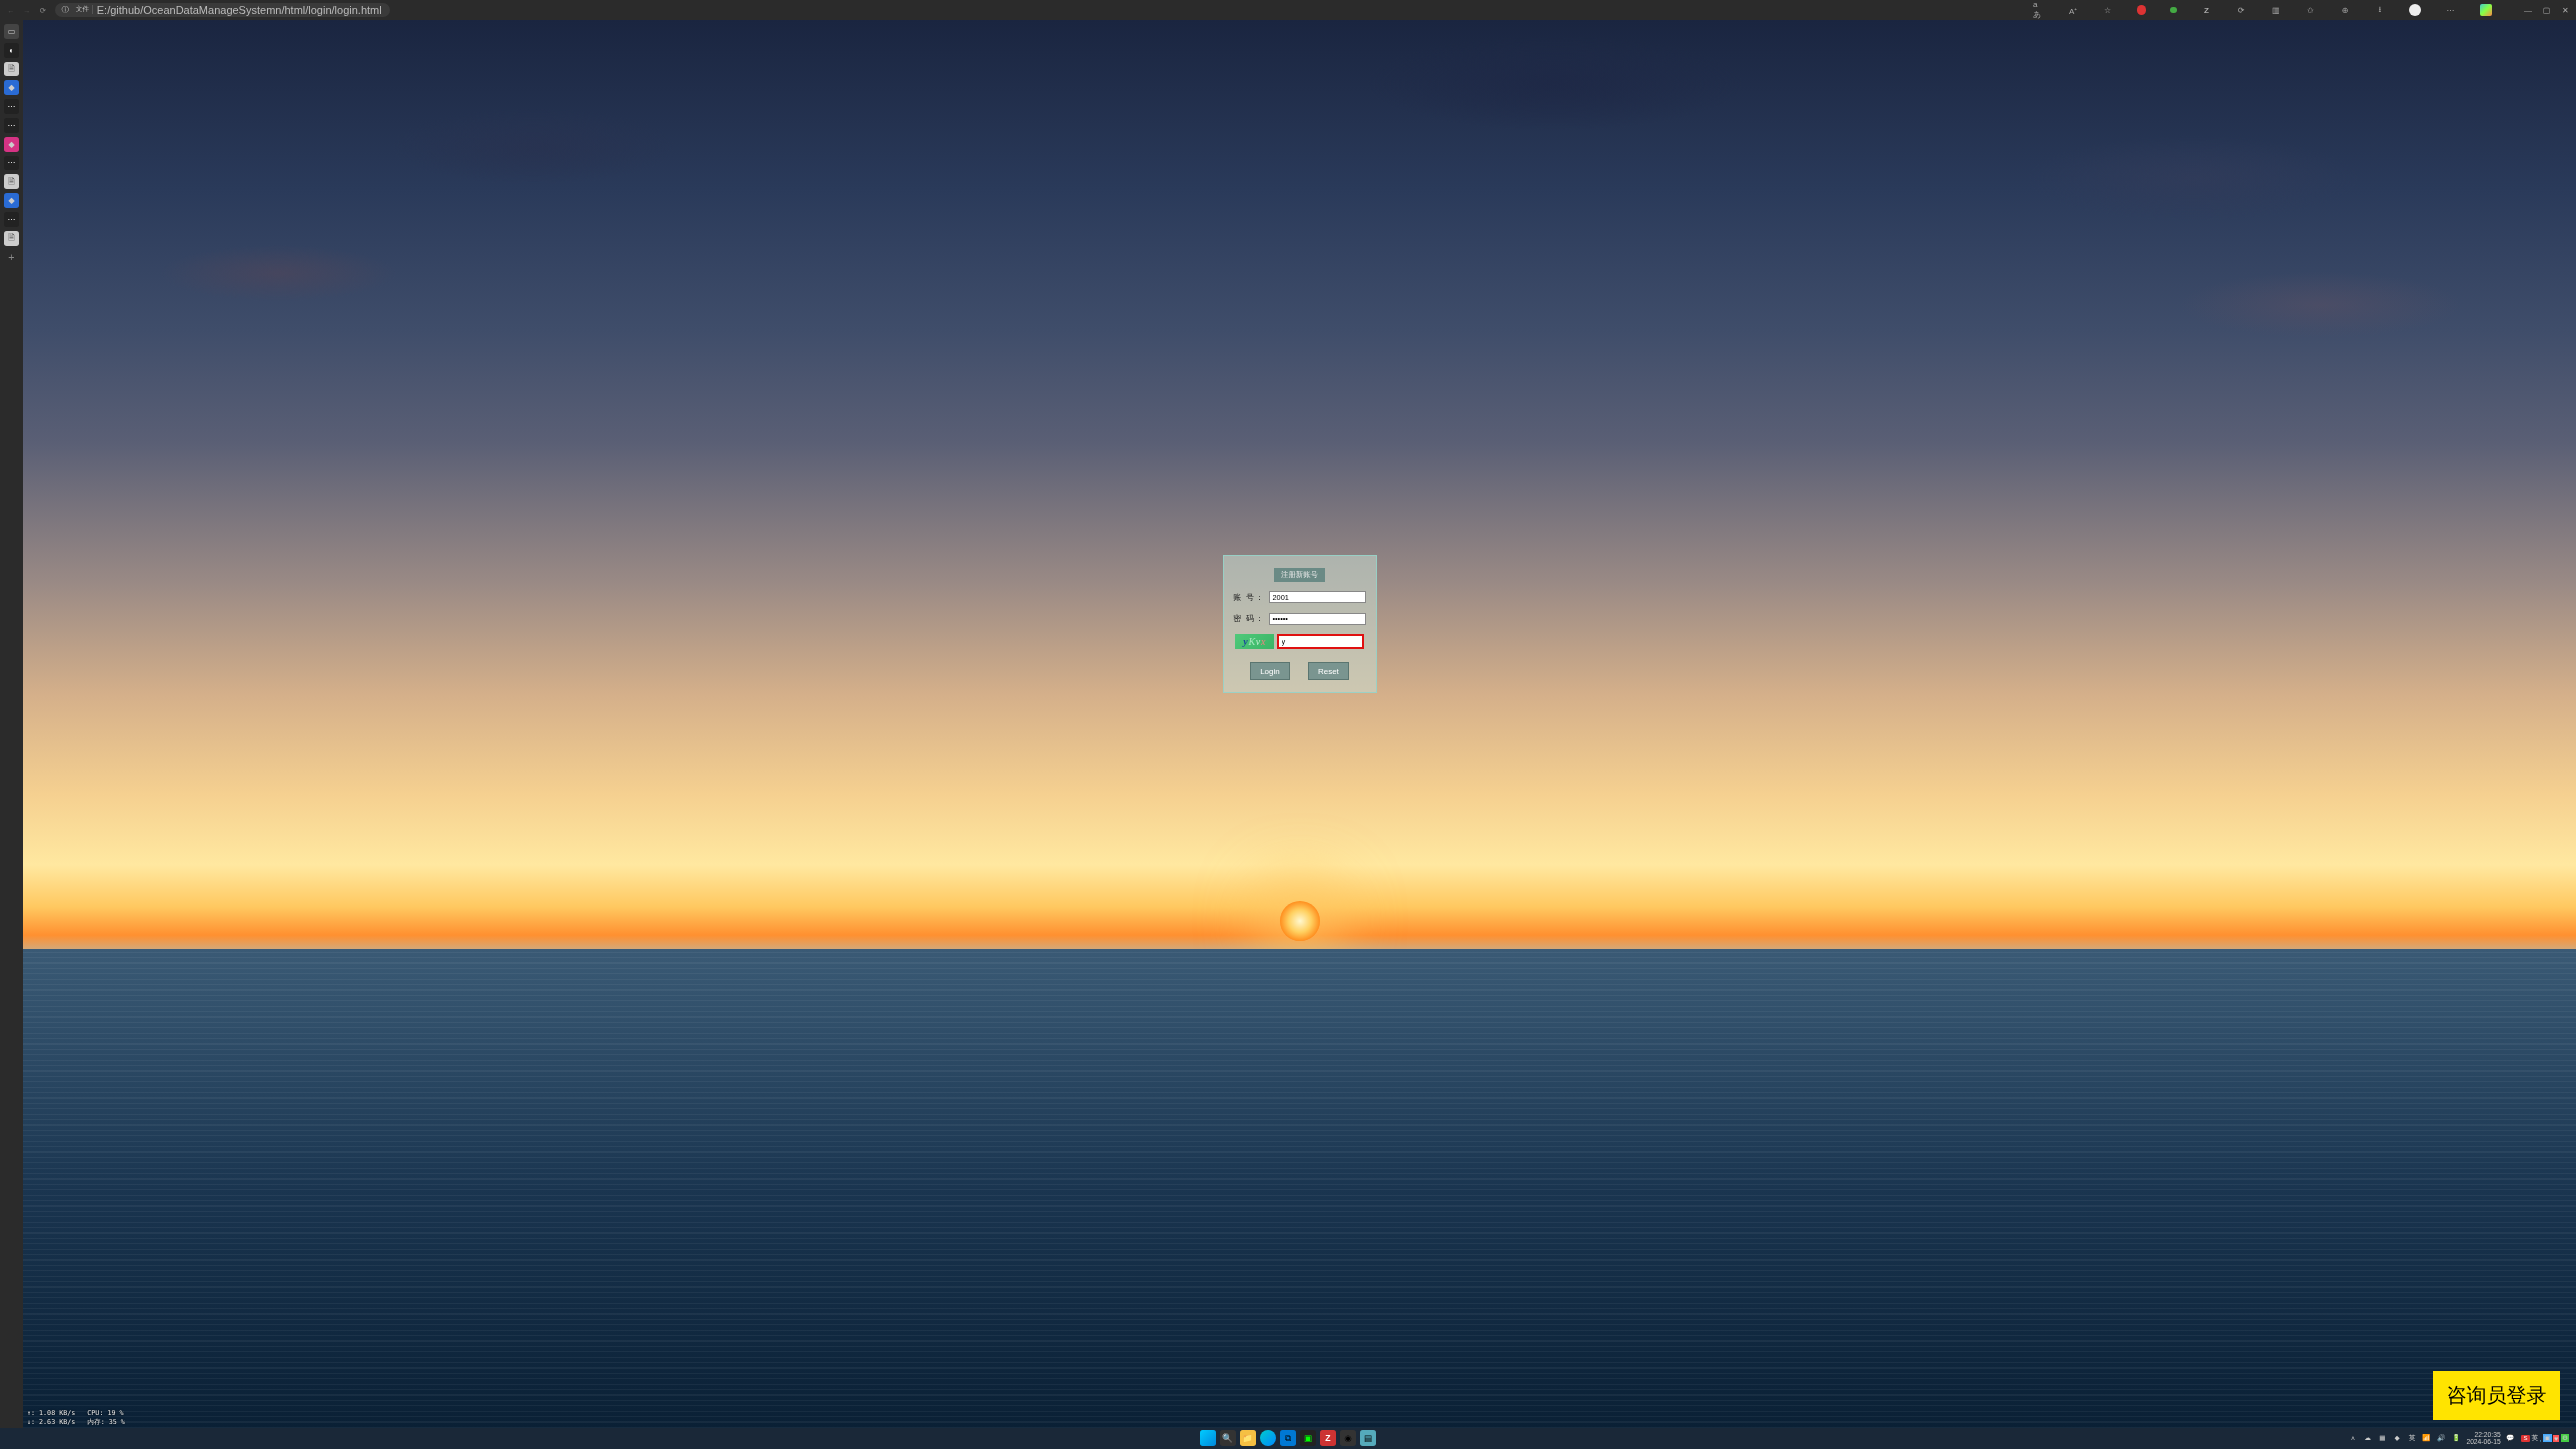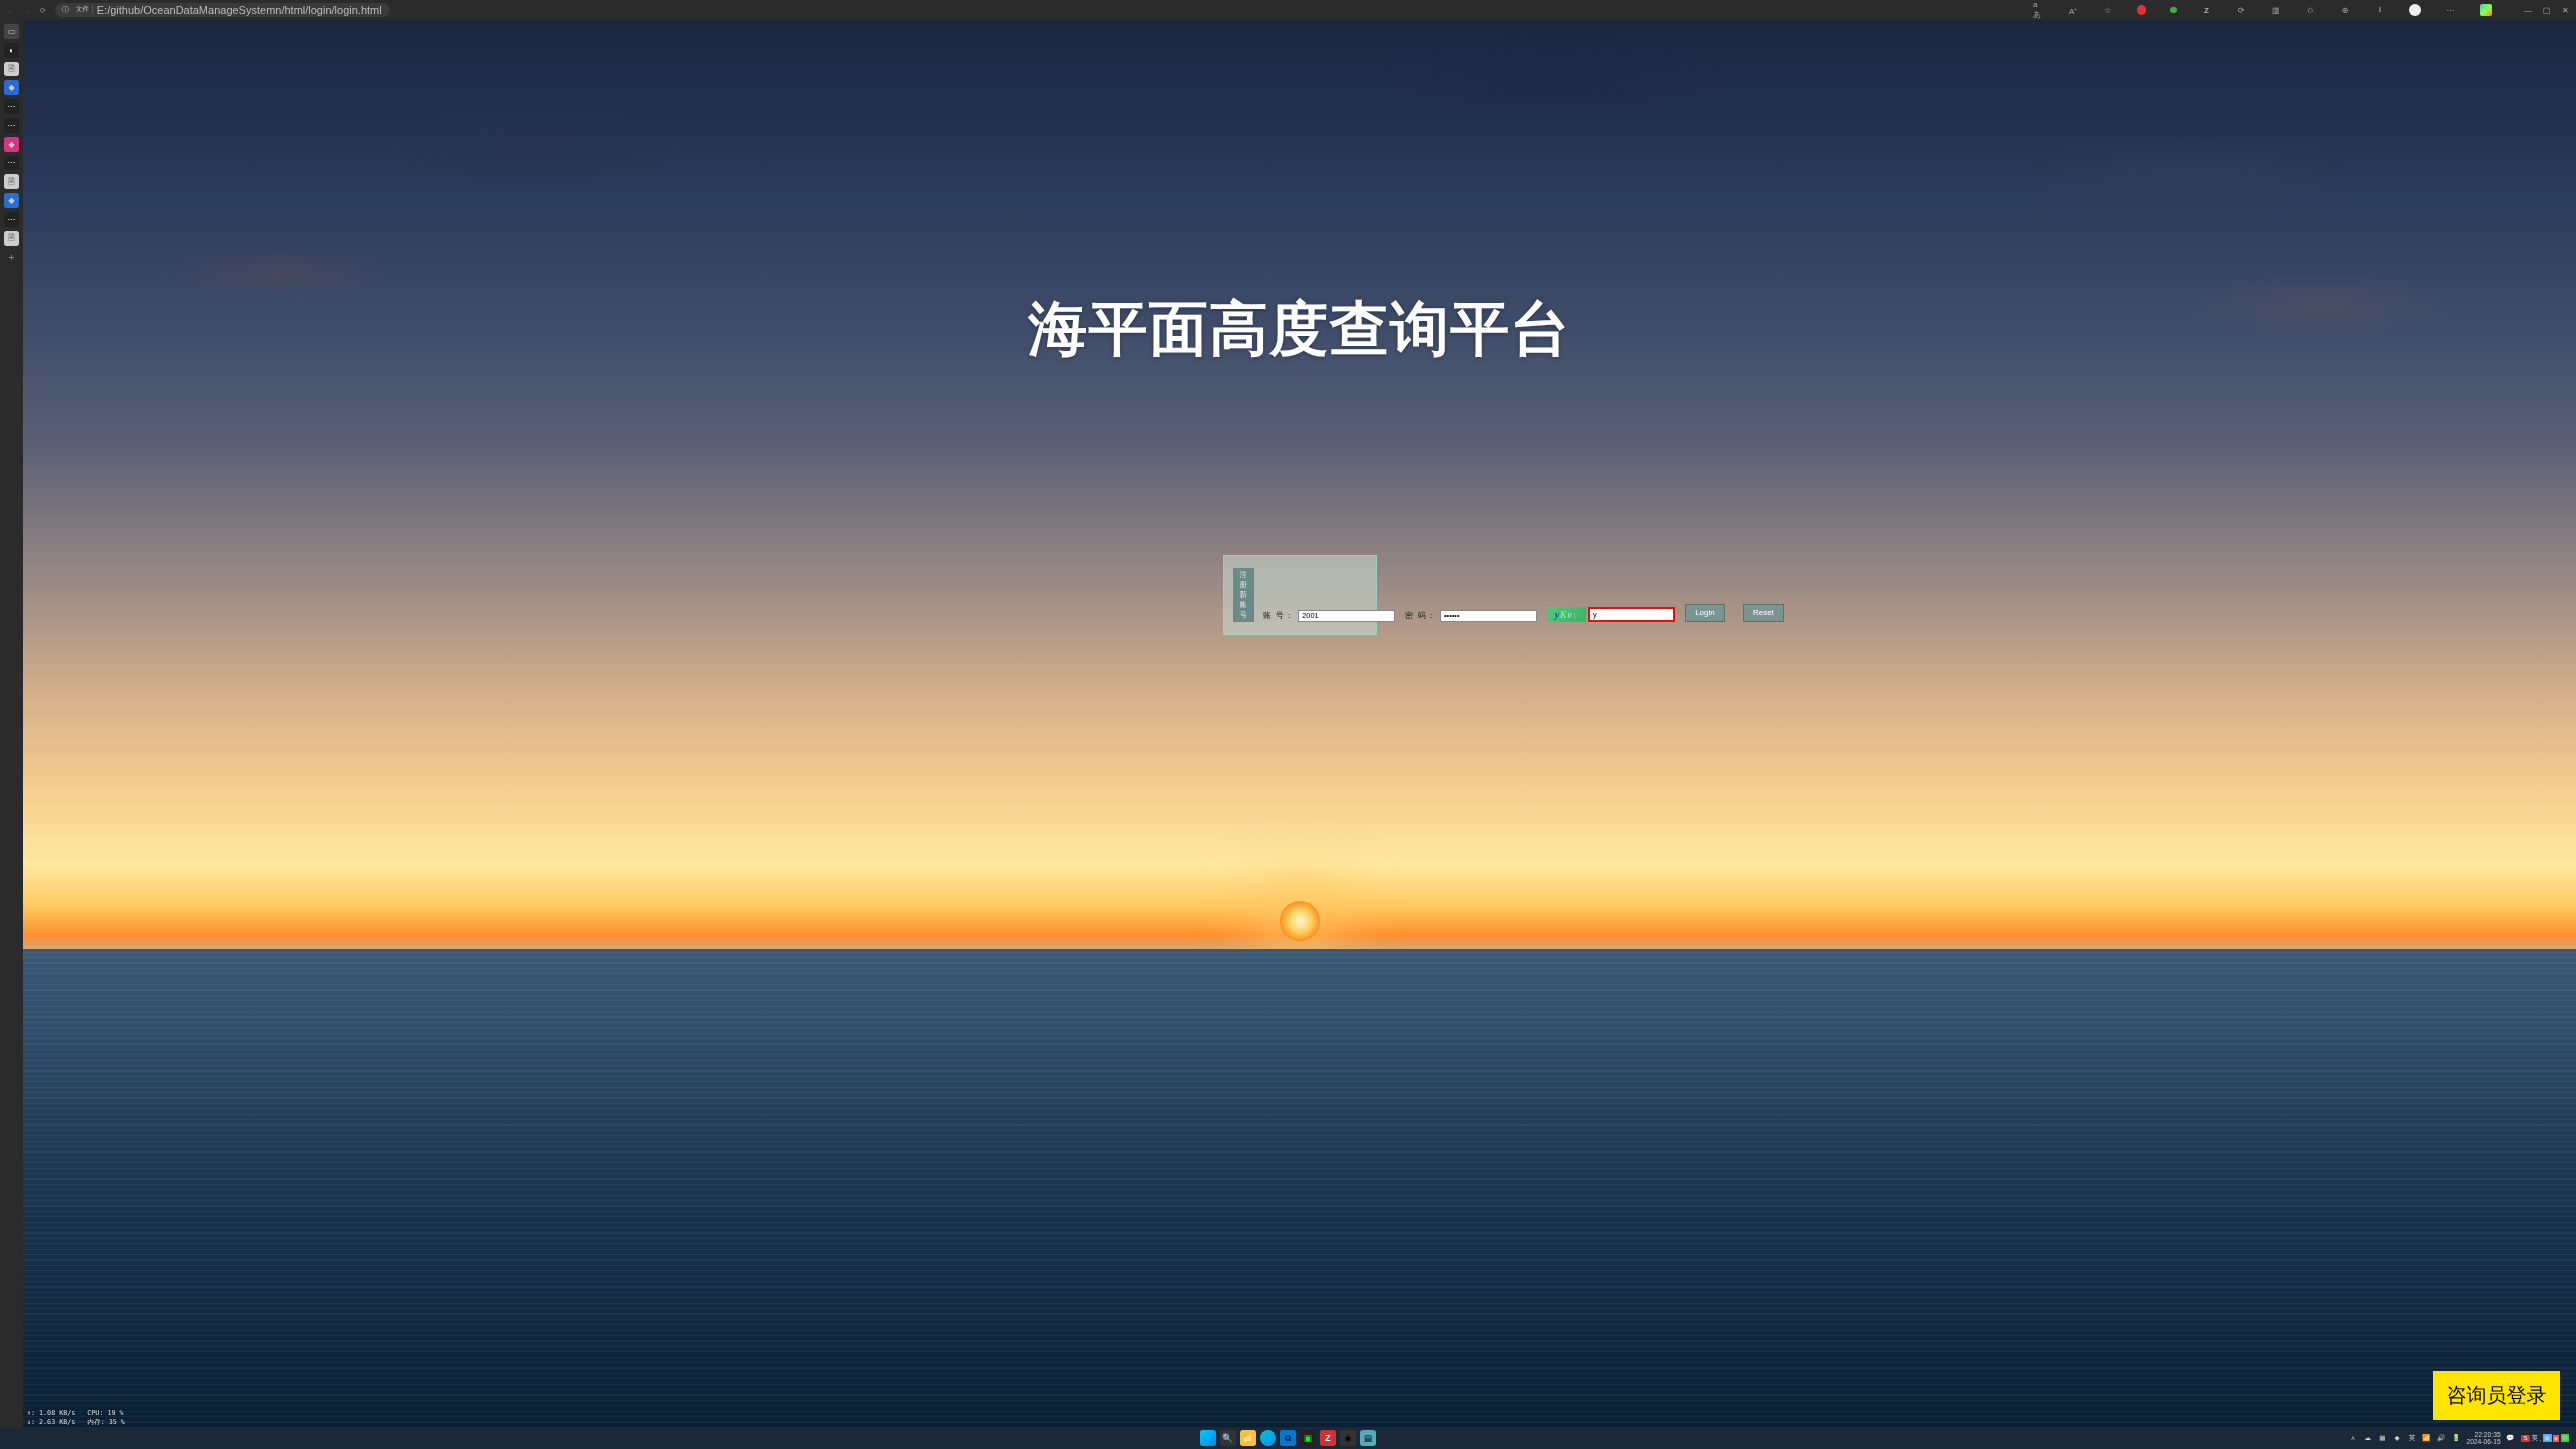--- a/index.html
+++ b/index.html
@@ -103,21 +103,22 @@
 .login-panel {
   position: absolute;
   top: 38%;
   left: 50%;
   transform: translateX(-50%);
   width: 154px;
   background: rgba(200,220,210,.55);
   border: 1.3px solid rgba(150,210,200,.9);
   padding: 12px 9.4px 12px;
   display: flex;
-  align-items: flex-end;
+  flex-direction: column;
+  align-items: center;
   gap: 9.4px;
 }
 .register-btn {
   background: #6a8a85;
   color: #e8e8e8;
   border: none;
   padding: 2px 6.7px;
   font-size: 7.4px;
   cursor: pointer;
 }
@@ -273,21 +274,20 @@
   <div class="vtab vt-dark">⋯</div>
   <div class="vtab vt-light">🗎</div>
   <div class="vtab vt-plus">+</div>
 </div>
 
 <div class="viewport">
   <div class="clouds"></div>
   <div class="sun"></div>
   <div class="waves"></div>
 
-  <div class="page-title">海平面高度查询平台</div>
 
   <div class="login-panel">
     <button class="register-btn">注册新账号</button>
 
     <div class="form-row">
       <label>账 号：</label>
       <input type="text" value="2001" style="">
     </div>
 
     <div class="form-row">

